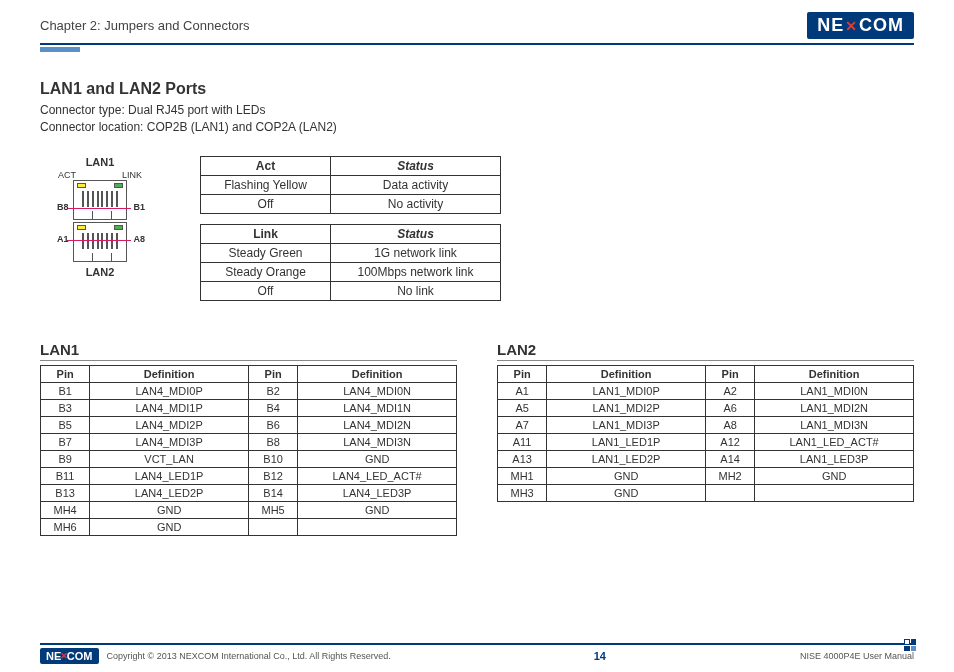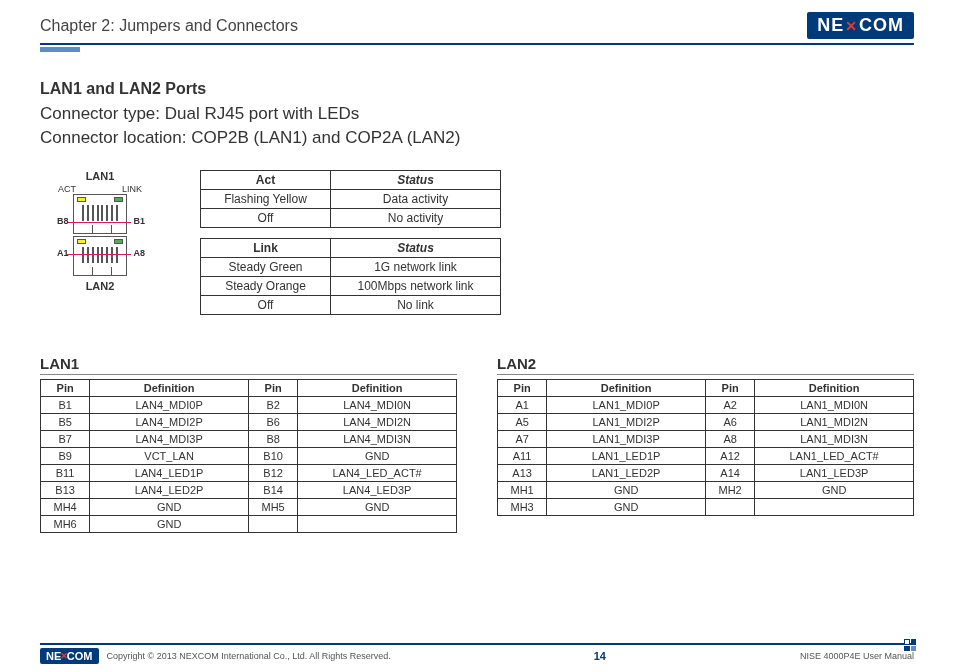--- a/index.html
+++ b/index.html
@@ -23,21 +23,21 @@
     padding: 12px 40px 30px 40px;
   }
   .header {
     display: flex;
     justify-content: space-between;
     align-items: center;
     border-bottom: 2px solid var(--nexcom-blue);
     padding-bottom: 4px;
   }
   .chapter {
-    font-size: 16px;
+    font-size: 13px;
     color: #444;
   }
   .logo-box {
     background: var(--nexcom-blue);
     color: #fff;
     font-weight: bold;
     font-size: 18px;
     padding: 3px 10px;
     border-radius: 2px;
     letter-spacing: 1px;
@@ -46,21 +46,21 @@
     gap: 2px;
   }
   .logo-x { color: #e53935; font-size: 14px; margin: 0 -1px; }
   .blue-bar { width: 40px; height: 5px; background: var(--nexcom-light-blue); margin-top: 2px; }
 
   h2.section {
     font-size: 16px;
     margin: 28px 0 4px 0;
     font-weight: bold;
   }
-  .desc { font-size: 17px; line-height: 1.4; }
+  .desc { font-size: 12px; line-height: 1.4; }
 
   .upper-area {
     display: flex;
     gap: 40px;
     margin-top: 20px;
     align-items: flex-start;
   }
 
   
   .diagram {
@@ -281,20 +281,26 @@
           <th class="pin-c">Pin</th>
           <th class="def-c">Definition</th>
         </tr>
         </tbody>
           <tbody id="lan1-body">
             <tr>
               <td class="pin-c">B1</td>
               <td class="def-c">LAN4_MDI0P</td>
               <td class="pin-c">B2</td>
               <td class="def-c">LAN4_MDI0N</td>
+            </tr>
+            <tr>
+              <td class="pin-c">B3</td>
+              <td class="def-c">LAN4_MDI1P</td>
+              <td class="pin-c">B4</td>
+              <td class="def-c">LAN4_MDI1N</td>
             </tr>
             <tr>
               <td class="pin-c">B5</td>
               <td class="def-c">LAN4_MDI2P</td>
               <td class="pin-c">B6</td>
               <td class="def-c">LAN4_MDI2N</td>
             </tr>
             <tr>
               <td class="pin-c">B7</td>
               <td class="def-c">LAN4_MDI3P</td>

